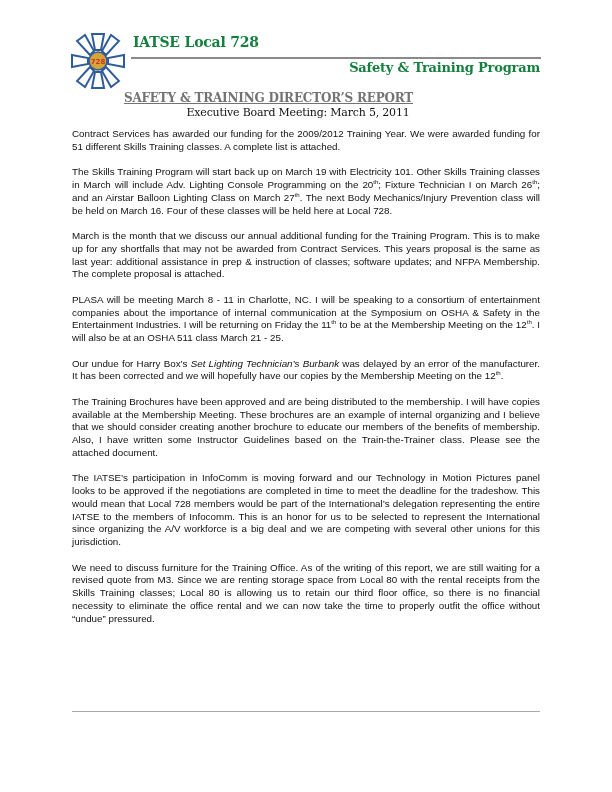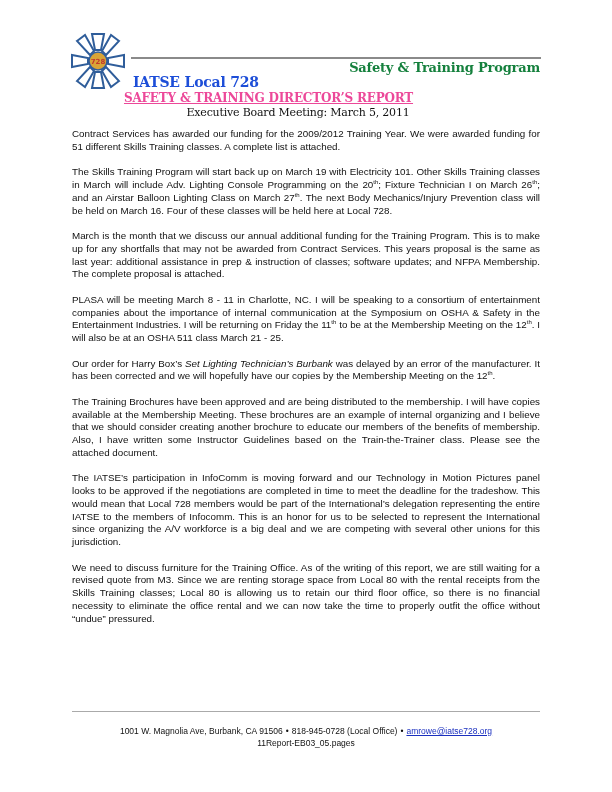--- a/index.html
+++ b/index.html
@@ -1,22 +1,22 @@
 <!DOCTYPE html>
 <html><head>
   <meta charset="utf-8">
   <style>
     html, body { margin: 0; padding: 0; background: #ffffff; }
     body { width: 612px; height: 792px; position: relative; overflow: hidden; color: #111; }
     .page { position: absolute; left: 0; top: 0; width: 612px; height: 792px; background: #fff; }
     .logo { position: absolute; left: 68px; top: 30px; width: 60px; height: 62px; }
-    .org-name { position: absolute; left: 133px; top: 34px; font-family: "DejaVu Serif", serif; font-weight: bold; font-size: 14px; color: #1d4ed8; letter-spacing: -0.2px; margin-top: 40px; }
+    .org-name { position: absolute; left: 133px; top: 34px; font-family: "DejaVu Serif", serif; font-weight: bold; font-size: 14px; color: #15803d; letter-spacing: -0.2px; }
     .header-rule { position: absolute; left: 131px; top: 57px; width: 410px; height: 2px; background: #8a8a8a; }
     .program-name { position: absolute; right: 72px; top: 60px; font-family: "DejaVu Serif", serif; font-weight: bold; font-size: 13px; color: #15803d; letter-spacing: -0.2px; }
-    .title { position: absolute; left: 0; width: 537px; top: 91px; text-align: center; font-family: "DejaVu Serif", serif; font-weight: bold; font-size: 12px; text-decoration: underline; color: #ec4899; letter-spacing: -0.2px; }
+    .title { position: absolute; left: 0; width: 537px; top: 91px; text-align: center; font-family: "DejaVu Serif", serif; font-weight: bold; font-size: 12px; text-decoration: underline; color: #737373; letter-spacing: -0.2px; }
     .subtitle { position: absolute; left: 0; width: 596px; top: 106px; text-align: center; font-family: "DejaVu Serif", serif; font-size: 11px; color: #111; letter-spacing: -0.2px; }
     .body { position: absolute; left: 72px; top: 128px; width: 468px; font-family: "Liberation Sans", sans-serif; font-size: 9.8px; line-height: 12.8px; color: #111; text-align: justify; }
     .body p { margin: 0 0 12.6px 0; }
     sup { font-size: 6px; line-height: 0; vertical-align: 4px; }
     em { font-style: italic; }
     .footer-rule { position: absolute; left: 72px; top: 711px; width: 468px; height: 1px; background: #aaa; }
     .footer { position: absolute; left: 0; width: 612px; top: 725px; text-align: center; font-family: "Liberation Sans", sans-serif; font-size: 8.5px; line-height: 12px; color: #111; }
     .footer a { color: #1a2fbf; text-decoration: underline; }
     .bullet { padding: 0 3px; }
   </style>
@@ -45,28 +45,22 @@
   <div class="program-name">Safety &amp; Training Program</div>
 
   <div class="title">SAFETY &amp; TRAINING DIRECTOR’S REPORT</div>
   <div class="subtitle">Executive Board Meeting: March 5, 2011</div>
 
   <div class="body">
     <p>Contract Services has awarded our funding for the 2009/2012 Training Year. We were awarded funding for 51 different Skills Training classes. A complete list is attached.</p>
     <p><span>The Skills Training Program will start back up on March 19 with Electricity 101. Other Skills Training classes in March will include Adv. Lighting Console Programming on the 20</span><sup>th</sup><span>; Fixture Technician I on March 26</span><sup>th</sup><span>; and an Airstar Balloon Lighting Class on March 27</span><sup>th</sup><span>. The next Body Mechanics/Injury Prevention class will be held on March 16. Four of these classes will be held here at Local 728.</span></p>
     <p>March is the month that we discuss our annual additional funding for the Training Program. This is to make up for any shortfalls that may not be awarded from Contract Services. This years proposal is the same as last year: additional assistance in prep &amp; instruction of classes; software updates; and NFPA Membership. The complete proposal is attached.</p>
     <p><span>PLASA will be meeting March 8 - 11 in Charlotte, NC. I will be speaking to a consortium of entertainment companies about the importance of internal communication at the Symposium on OSHA &amp; Safety in the Entertainment Industries. I will be returning on Friday the 11</span><sup>th</sup><span> to be at the Membership Meeting on the 12</span><sup>th</sup><span>. I will also be at an OSHA 511 class March 21 - 25.</span></p>
-    <p><span>Our order for Harry Box’s </span><em>Set Lighting Technician’s Burbank</em><span> was delayed by an error of the manufacturer. It has been corrected and we will hopefully have our copies by the Membership Meeting on the 12</span><sup>th</sup><span>.</span></p>
+    <p><span>Our undue for Harry Box’s </span><em>Set Lighting Technician’s Burbank</em><span> was delayed by an error of the manufacturer. It has been corrected and we will hopefully have our copies by the Membership Meeting on the 12</span><sup>th</sup><span>.</span></p>
     <p>The Training Brochures have been approved and are being distributed to the membership. I will have copies available at the Membership Meeting. These brochures are an example of internal organizing and I believe that we should consider creating another brochure to educate our members of the benefits of membership. Also, I have written some Instructor Guidelines based on the Train-the-Trainer class. Please see the attached document.</p>
     <p>The IATSE’s participation in InfoComm is moving forward and our Technology in Motion Pictures panel looks to be approved if the negotiations are completed in time to meet the deadline for the tradeshow. This would mean that Local 728 members would be part of the International’s delegation representing the entire IATSE to the members of Infocomm. This is an honor for us to be selected to represent the International since organizing the A/V workforce is a big deal and we are competing with several other unions for this jurisdiction.</p>
     <p>We need to discuss furniture for the Training Office. As of the writing of this report, we are still waiting for a revised quote from M3. Since we are renting storage space from Local 80 with the rental receipts from the Skills Training classes; Local 80 is allowing us to retain our third floor office, so there is no financial necessity to eliminate the office rental and we can now take the time to properly outfit the office without “undue” pressured.</p>
   </div>
 
   <div class="footer-rule"></div>
 
-  <div class="footer">
-    <div>
-      <span>1001 W. Magnolia Ave, Burbank, CA 91506</span><span class="bullet">•</span><span>818-945-0728 (Local Office)</span><span class="bullet">•</span><a>amrowe@iatse728.org</a>
-    </div>
-    <div>11Report-EB03_05.pages</div>
-  </div>
 
 </div>
 
 </body></html>

